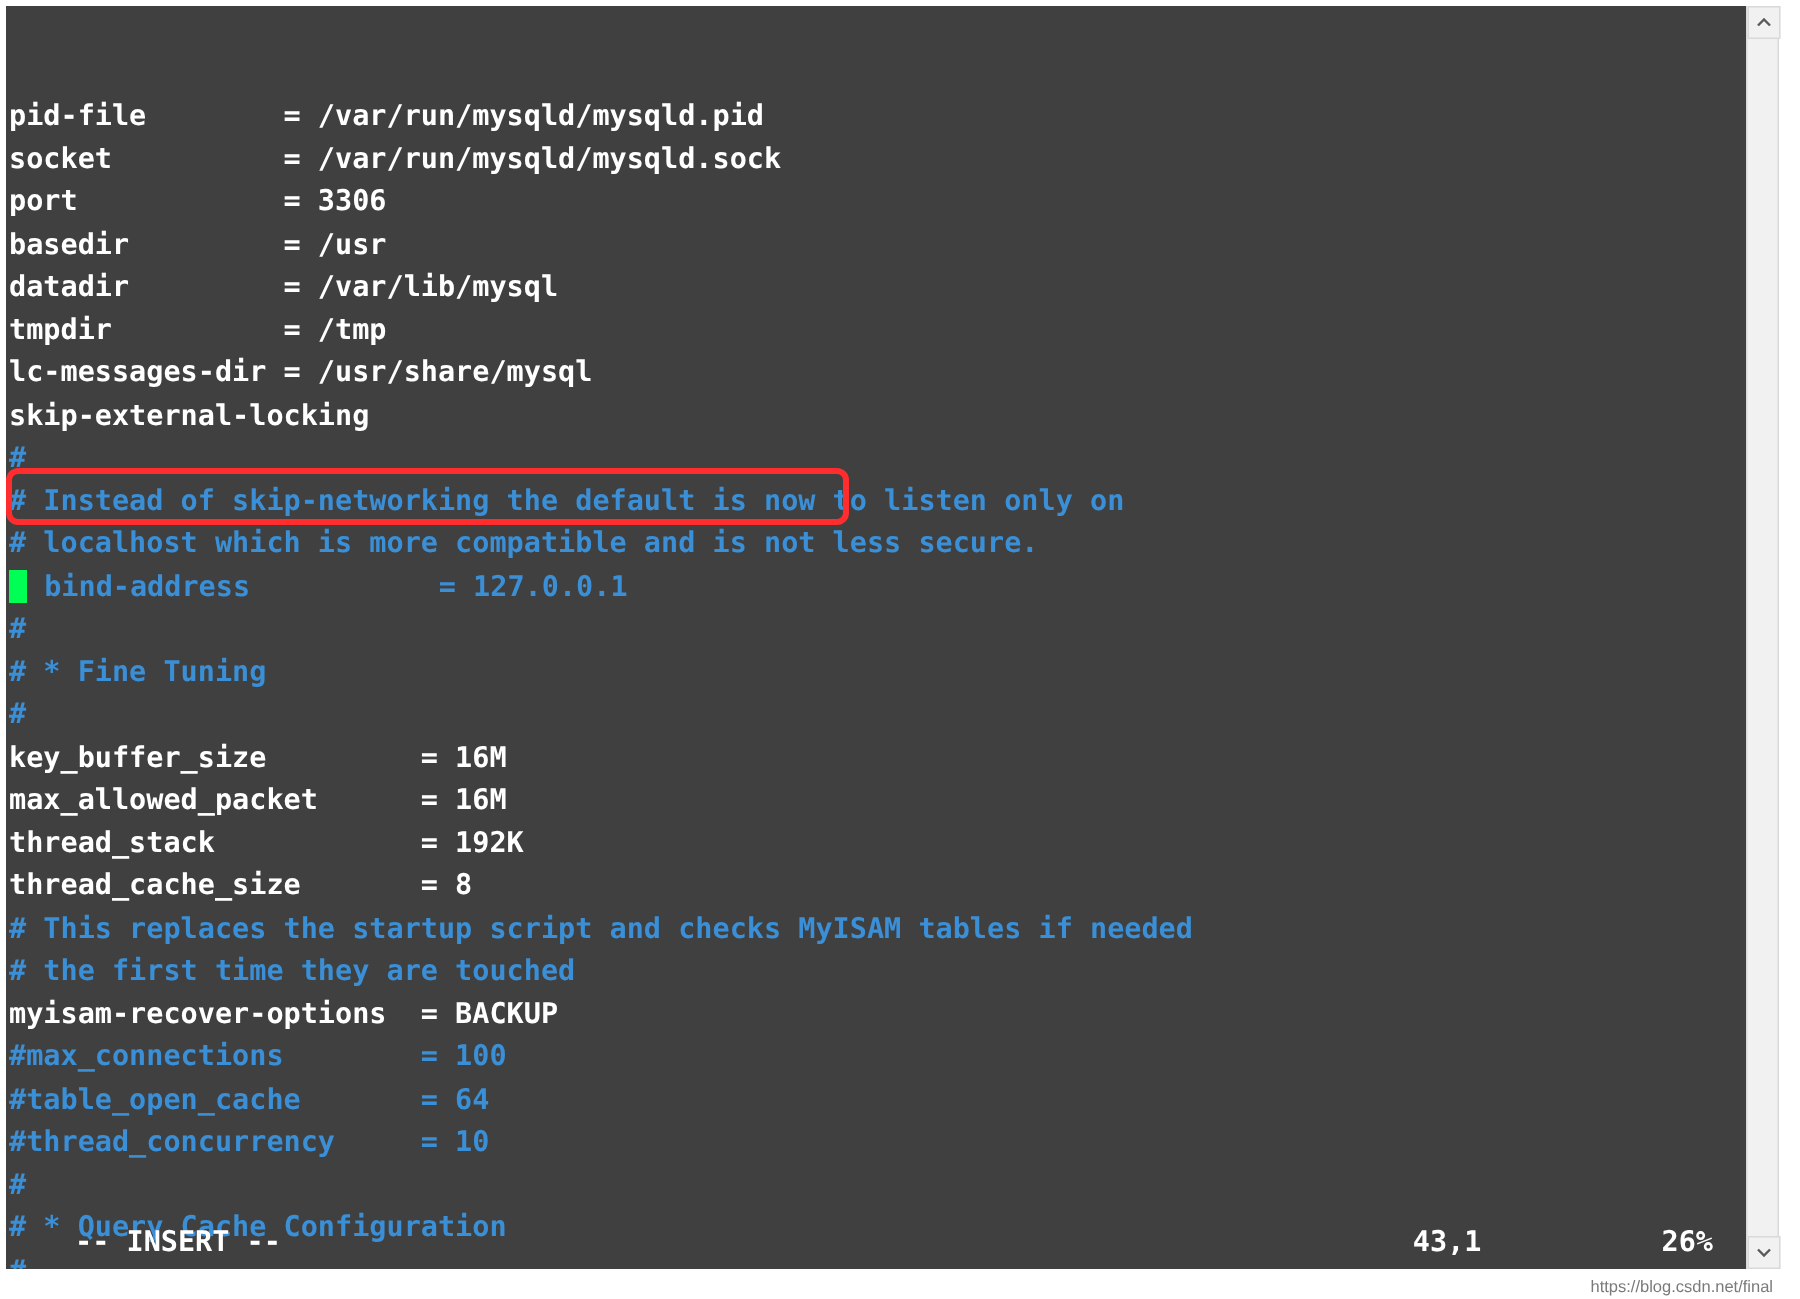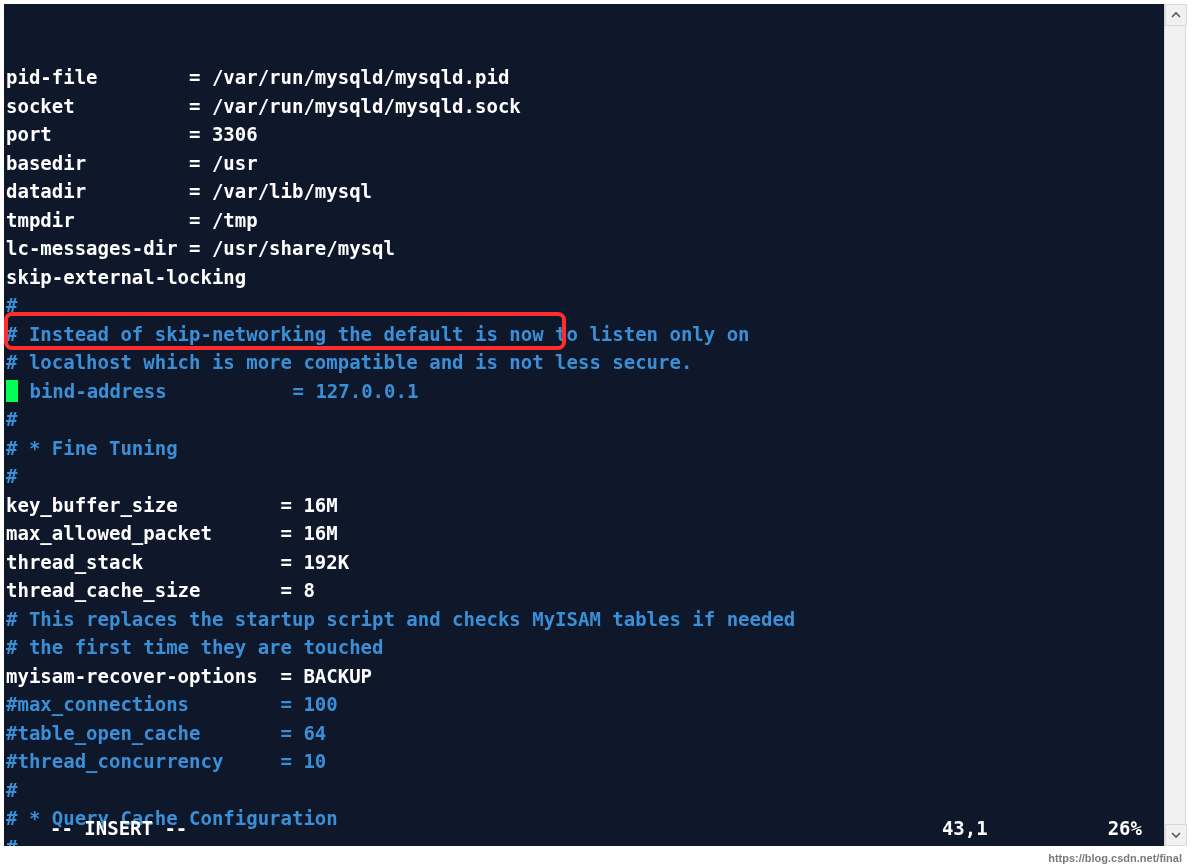--- a/index.html
+++ b/index.html
@@ -3,21 +3,21 @@
 <meta charset="utf-8">
 <style>
   * { margin: 0; padding: 0; box-sizing: border-box; }
   html, body { width: 1200px; height: 866px; overflow: hidden; background: #fff; }
   body { font-family: "DejaVu Sans Mono", "Courier New", monospace; position: relative; }
 
   .terminal {
     position: absolute;
     top: 4px; left: 4px;
     width: 1160px; height: 842px;
-    background: #0f172a;
+    background: #404040;
     color: #fff;
     font-size: 19px;
     line-height: 28.5px;
     padding: 2px 2px;
     white-space: pre;
     font-weight: bold;
     overflow: hidden;
   }
   .line { display: block; height: 28.5px; }
   .cmt { color: #3a8fd6; } 
@@ -70,21 +70,21 @@
   .scroll-btn.up { position: absolute; top: 0; }
   .scroll-btn.down { position: absolute; bottom: 0; }
   .scroll-btn.down svg { transform: rotate(180deg); }
 
   .footer-url {
     position: absolute;
     bottom: 2px; right: 18px;
     font-family: Arial, sans-serif;
     font-size: 11px;
     color: #7a7a7a;
-    font-weight: bold;
+    font-weight: normal;
   }
 </style>
 </head>
 <body>
 
 <div class="terminal">
   <div id="lines"><div class="line"><span class="plain">pid-file        = /var/run/mysqld/mysqld.pid</span></div><div class="line"><span class="plain">socket          = /var/run/mysqld/mysqld.sock</span></div><div class="line"><span class="plain">port            = 3306</span></div><div class="line"><span class="plain">basedir         = /usr</span></div><div class="line"><span class="plain">datadir         = /var/lib/mysql</span></div><div class="line"><span class="plain">tmpdir          = /tmp</span></div><div class="line"><span class="plain">lc-messages-dir = /usr/share/mysql</span></div><div class="line"><span class="plain">skip-external-locking</span></div><div class="line"><span class="cmt">#</span></div><div class="line"><span class="cmt"># Instead of skip-networking the default is now to listen only on</span></div><div class="line"><span class="cmt"># localhost which is more compatible and is not less secure.</span></div><div class="line"><span class="cursor"></span><span class="cmt"> bind-address           = 127.0.0.1</span></div><div class="line"><span class="cmt">#</span></div><div class="line"><span class="cmt"># * Fine Tuning</span></div><div class="line"><span class="cmt">#</span></div><div class="line"><span class="plain">key_buffer_size         = 16M</span></div><div class="line"><span class="plain">max_allowed_packet      = 16M</span></div><div class="line"><span class="plain">thread_stack            = 192K</span></div><div class="line"><span class="plain">thread_cache_size       = 8</span></div><div class="line"><span class="cmt"># This replaces the startup script and checks MyISAM tables if needed</span></div><div class="line"><span class="cmt"># the first time they are touched</span></div><div class="line"><span class="plain">myisam-recover-options  = BACKUP</span></div><div class="line"><span class="cmt">#max_connections        = 100</span></div><div class="line"><span class="cmt">#table_open_cache       = 64</span></div><div class="line"><span class="cmt">#thread_concurrency     = 10</span></div><div class="line"><span class="cmt">#</span></div><div class="line"><span class="cmt"># * Query Cache Configuration</span></div><div class="line"><span class="cmt">#</span></div></div>
 
   <div class="highlight-box" id="hlbox" style="top: 307.5px; left: 0px; width: 562px; height: 38.5px;"></div>
 

